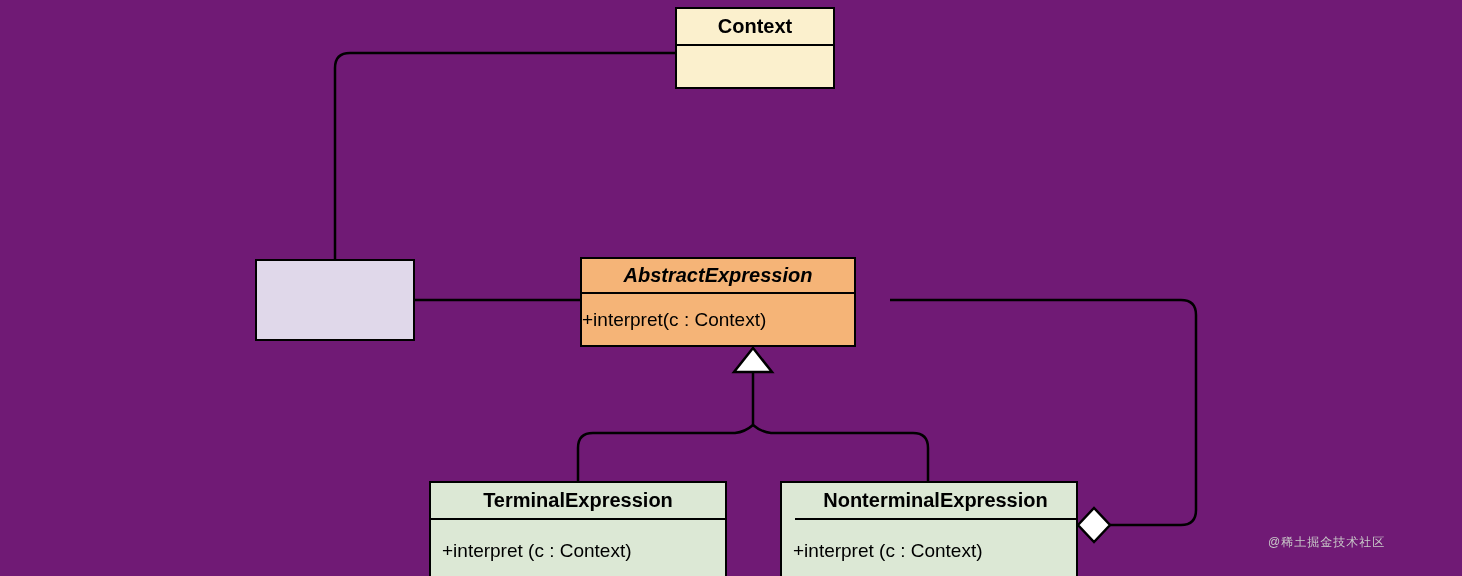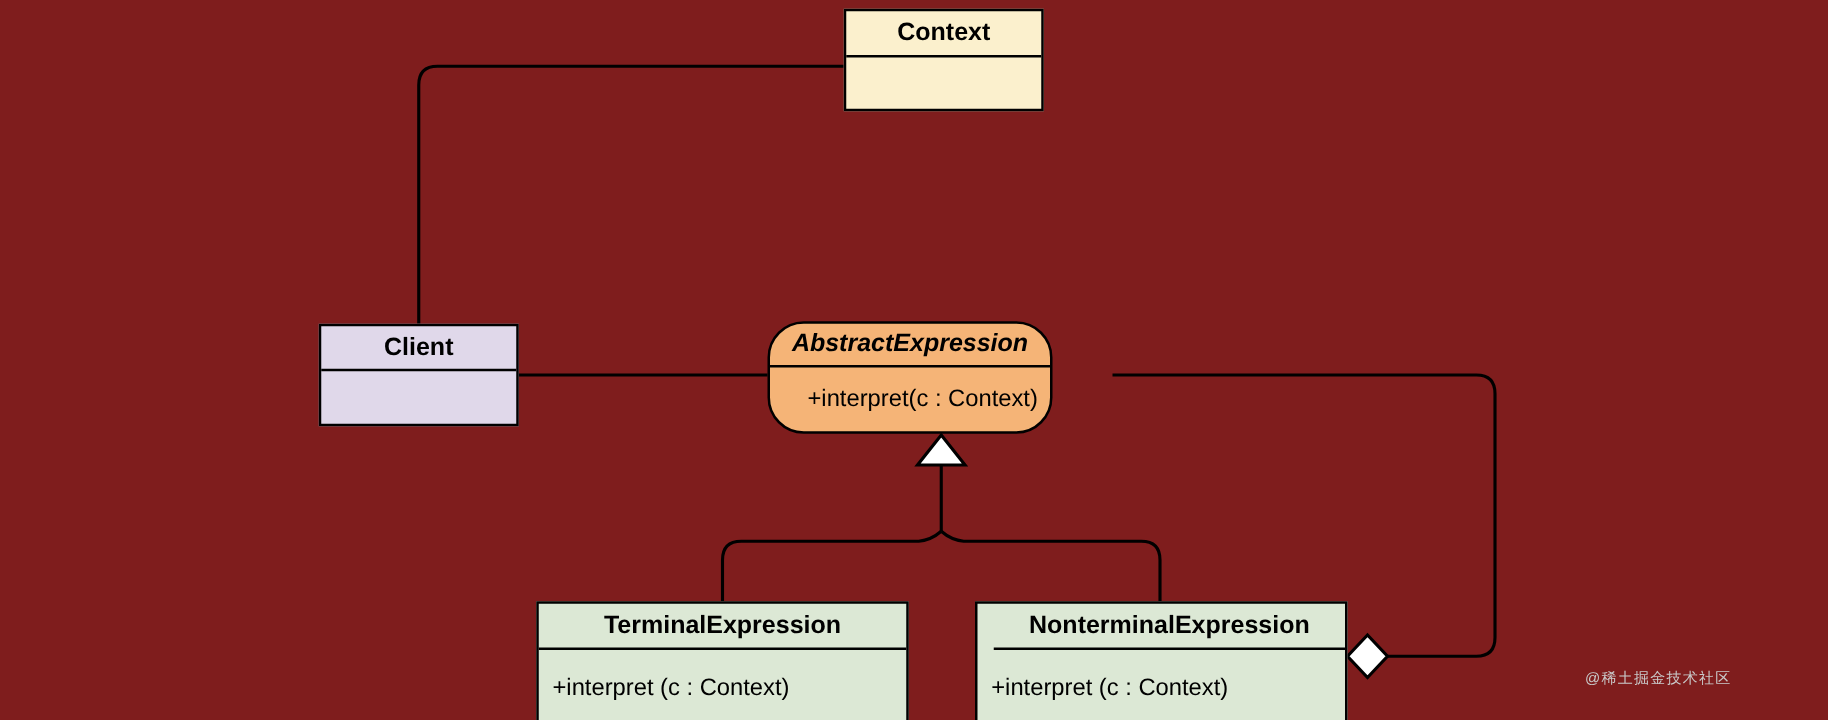--- a/index.html
+++ b/index.html
@@ -4,21 +4,21 @@
 <style>
   html, body {
     margin: 0;
     padding: 0;
     background: #ffffff;
   }
   #canvas {
     position: relative;
     width: 1462px;
     height: 576px;
-    background: #7f1d1d;
+    background: #701a75;
     overflow: hidden;
     font-family: "Liberation Sans", sans-serif;
   }
   svg.edges {
     position: absolute;
     left: 0;
     top: 0;
     width: 1462px;
     height: 576px;
     pointer-events: none;
@@ -63,26 +63,25 @@
   }
   #box-context .uml-title { height: 37px; }
 
   #box-client {
     left: 255px; top: 259px; width: 160px; height: 82px;
     background: #E0D8EA;
   }
   #box-client .uml-title { height: 36px; }
 
   #box-abstract {
-    left: 614px; top: 257px; width: 228px; height: 90px;
+    left: 580px; top: 257px; width: 276px; height: 90px;
     background: #F5B477;
-    border-radius: 29px;
   }
   #box-abstract .uml-title { height: 35px; }
-  #box-abstract .uml-body { padding-left: 30px; }
+  #box-abstract .uml-body { padding-left: 0; }
 
   #box-terminal {
     left: 429px; top: 481px; width: 298px; height: 103px;
     background: #DCE8D5;
   }
   #box-terminal .uml-title { height: 37px; }
   #box-terminal .uml-body { padding-left: 11px; }
 
   #box-nonterminal {
     left: 780px; top: 481px; width: 298px; height: 103px;
@@ -125,21 +124,20 @@
 
     <polygon points="1078,525 1094,508 1110,525 1094,542" fill="#FFFFFF" stroke="#000000" stroke-width="2.5" stroke-linejoin="miter"></polygon>
   </svg>
 
   <div class="uml-class" id="box-context">
     <div class="uml-title">Context</div>
     <div class="uml-body empty"></div>
   </div>
 
   <div class="uml-class" id="box-client">
-    <div class="uml-title">Client</div>
     <div class="uml-body empty"></div>
   </div>
 
   <div class="uml-class" id="box-abstract">
     <div class="uml-title italic">AbstractExpression</div>
     <div class="uml-body">+interpret(c : Context)</div>
   </div>
 
   <div class="uml-class" id="box-terminal">
     <div class="uml-title">TerminalExpression</div>

